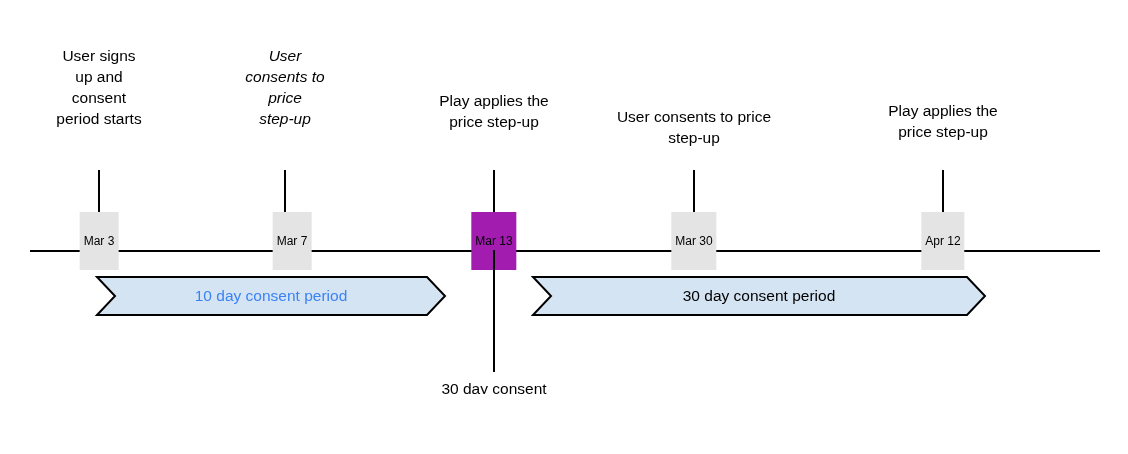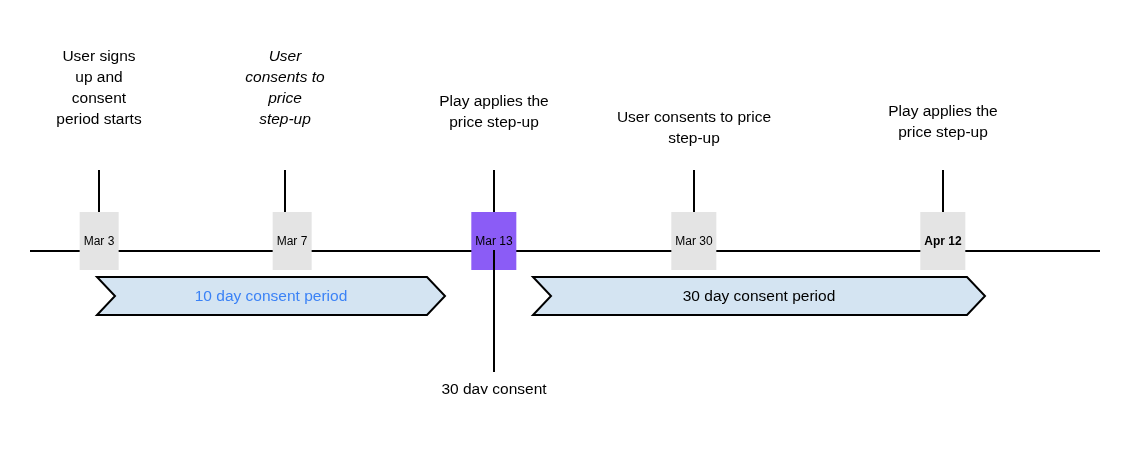--- a/index.html
+++ b/index.html
@@ -105,29 +105,29 @@
       <div class="date-chip" style="left: 99px; top: 212px; background: rgb(228, 228, 228); color: rgb(0, 0, 0);">Mar 3</div>
       <div class="event-caption" style="left: 285px; top: 45px; color: rgb(0, 0, 0); font-style: italic;">User
 consents to
 price
 step-up</div>
       <div class="tick" style="left: 284px; top: 170px; height: 82px; background: rgb(0, 0, 0);"></div>
       <div class="date-chip" style="left: 292px; top: 212px; background: rgb(228, 228, 228); color: rgb(0, 0, 0);">Mar 7</div>
       <div class="event-caption" style="left: 494px; top: 90px; color: rgb(0, 0, 0);">Play applies the
 price step-up</div>
       <div class="tick" style="left: 493px; top: 170px; height: 82px; background: rgb(0, 0, 0);"></div>
-      <div class="date-chip" style="left: 494px; top: 212px; background: #8b5cf6; color: rgb(0, 0, 0);">Mar 13</div>
+      <div class="date-chip" style="left: 494px; top: 212px; background: #a21caf; color: rgb(0, 0, 0);">Mar 13</div>
       <div class="event-caption" style="left: 694px; top: 106px; color: rgb(0, 0, 0);">User consents to price
 step-up</div>
       <div class="tick" style="left: 693px; top: 170px; height: 82px; background: rgb(0, 0, 0);"></div>
       <div class="date-chip" style="left: 694px; top: 212px; background: rgb(228, 228, 228); color: #000000;">Mar 30</div>
       <div class="event-caption" style="left: 943px; top: 100px; color: rgb(0, 0, 0);">Play applies the
 price step-up</div>
       <div class="tick" style="left: 942px; top: 170px; height: 82px; background: rgb(0, 0, 0);"></div>
-      <div class="date-chip" style="left: 943px; top: 212px; background: rgb(228, 228, 228); color: rgb(0, 0, 0); font-weight: bold;">Apr 12</div>
+      <div class="date-chip" style="left: 943px; top: 212px; background: rgb(228, 228, 228); color: rgb(0, 0, 0);">Apr 12</div>
     </div>
 
   <div id="below-layer">
       <div class="tick" style="left: 493px; top: 250px; height: 122px; background: rgb(0, 0, 0);"></div>
       <div class="below-caption" style="left: 494px; top: 378px; color: rgb(0, 0, 0);">30 day consent
 period starts</div>
     </div>
 
   <div id="banners-layer">
       <div class="banner" style="left: 97px; top: 277px; width: 348px; height: 38px;">

